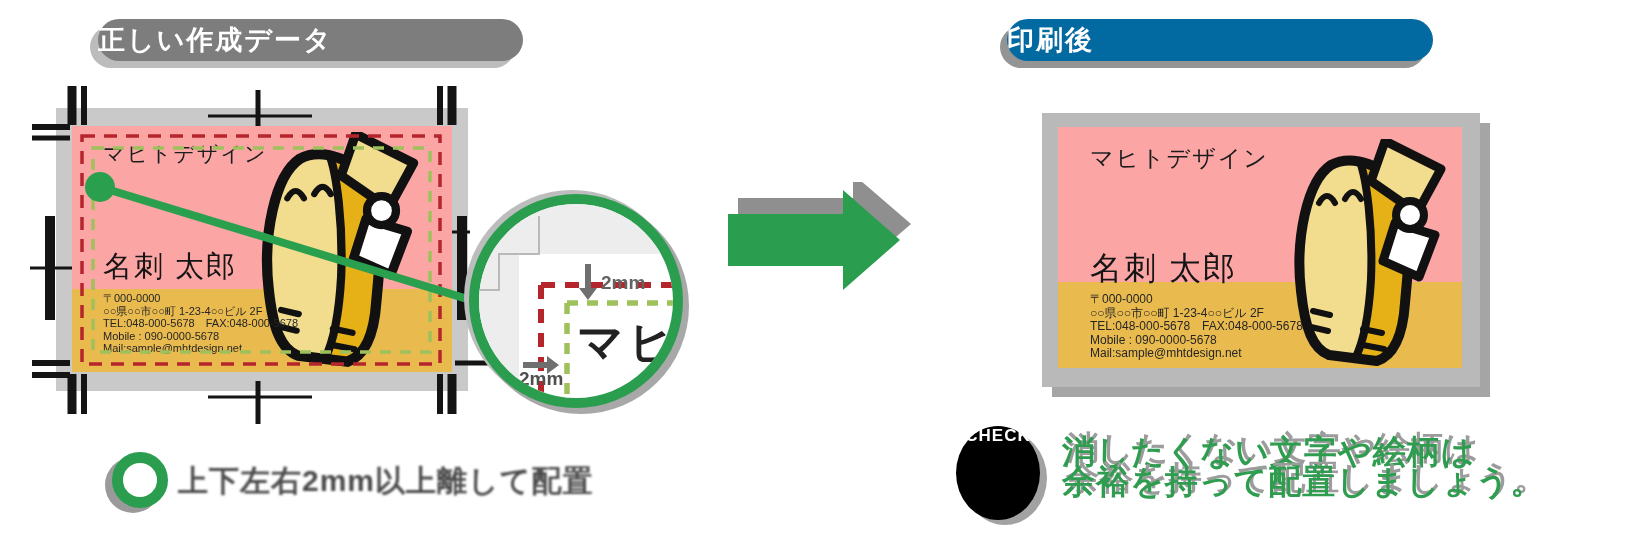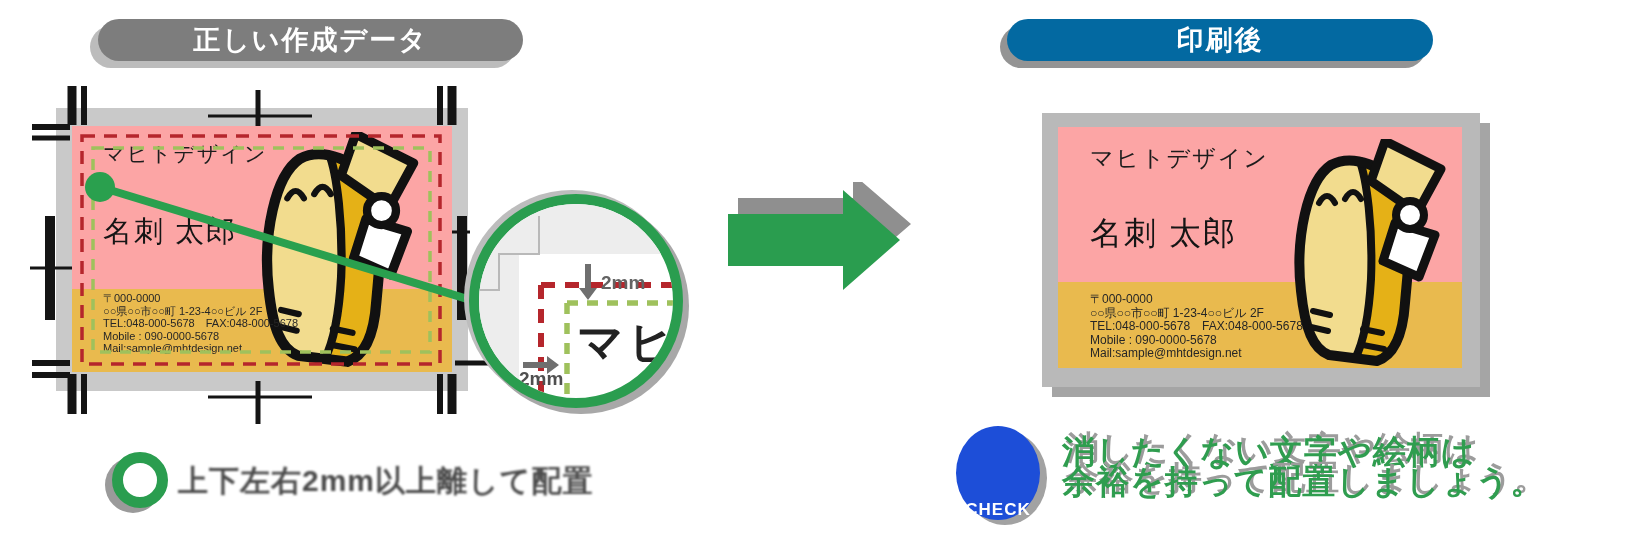--- a/index.html
+++ b/index.html
@@ -5,39 +5,39 @@
   html,body{margin:0;padding:0;}
   body{
     width:1640px;height:558px;position:relative;overflow:hidden;background:#ffffff;
     font-family:"Liberation Sans","DejaVu Sans",sans-serif;
   }
   .abs{position:absolute;}
 
   
   .pill{
     position:absolute;height:42px;border-radius:21px;
-    display:flex;align-items:center;justify-content:center;
+    display:flex;align-items:center;justify-content:flex-start;
     color:#ffffff;font-size:27px;font-weight:700;letter-spacing:2px;z-index:6;
   }
   .pill.gray{left:98px;top:19px;width:425px;background:#7d7d7d;box-shadow:-8px 7px 0 #bcbcbc;}
   .pill.green{left:1007px;top:19px;width:426px;background:#0369a1;box-shadow:-7px 7px 0 #949494;}
 
   
   .bleed-left{left:56px;top:108px;width:412px;height:283px;background:#c9c9c9;z-index:1;}
   .card{position:absolute;background:#fca5a5;overflow:hidden;z-index:3;}
   .card.left{left:72px;top:126px;width:380px;height:246px;}
   .card.right{left:1058px;top:127px;width:404px;height:241px;}
   .band{position:absolute;left:0;right:0;bottom:0;background:#e9ba4e;}
   .card.left  .band{height:83px;}
   .card.right .band{height:86px;}
 
   .company{position:absolute;color:#1c1c1c;font-weight:500;letter-spacing:2px;}
   .card.left  .company{left:31px;top:14px;font-size:21px;}
   .card.right .company{left:32px;top:16px;font-size:23px;}
-  .person{position:absolute;color:#151515;font-weight:500;letter-spacing:2px;}
+  .person{position:absolute;color:#151515;font-weight:500;letter-spacing:2px;margin-top:35px;}
   .card.left  .person{left:31px;top:86px;font-size:29px;}
   .card.right .person{left:32px;top:85px;font-size:32px;}
   .addr{position:absolute;color:#262626;}
   .card.left  .addr{left:31px;top:166px;font-size:11px;line-height:12.6px;}
   .card.right .addr{left:32px;top:166px;font-size:12px;line-height:13.6px;}
   .card-overlay{position:absolute;left:0;top:0;width:100%;height:100%;}
   .mascot{position:absolute;}
   .card.left  .mascot{left:152px;top:6px;width:226px;height:238px;}
   .card.right .mascot{left:200px;top:12px;width:218px;height:230px;}
 
@@ -75,21 +75,21 @@
   }
 
   
   .shadow-right{left:1052px;top:123px;width:438px;height:274px;background:#a5a5a5;z-index:1;}
   .backdrop-right{left:1042px;top:113px;width:438px;height:274px;background:#b9b9b9;z-index:2;}
   .card.right{z-index:3;}
 
   
   .check-circle{
     left:956px;top:426px;width:84px;height:94px;border-radius:50%;
-    background:#1d4ed8;color:#ffffff;display:flex;align-items:flex-end;justify-content:center;
+    background:#000000;color:#ffffff;display:flex;align-items:flex-start;justify-content:center;
     font-size:17px;font-weight:700;letter-spacing:1px;z-index:3;
     box-shadow:7px 5px 0 #a2a2a2;
   }
   .note-line{
     position:absolute;left:1062px;font-size:33px;font-weight:700;color:#2f9d4f;
     letter-spacing:1px;white-space:nowrap;z-index:3;
     text-shadow:4px -4px 0 #9c9c9c;
   }
   .note-line.l1{top:430px;}
   .note-line.l2{top:460px;}

